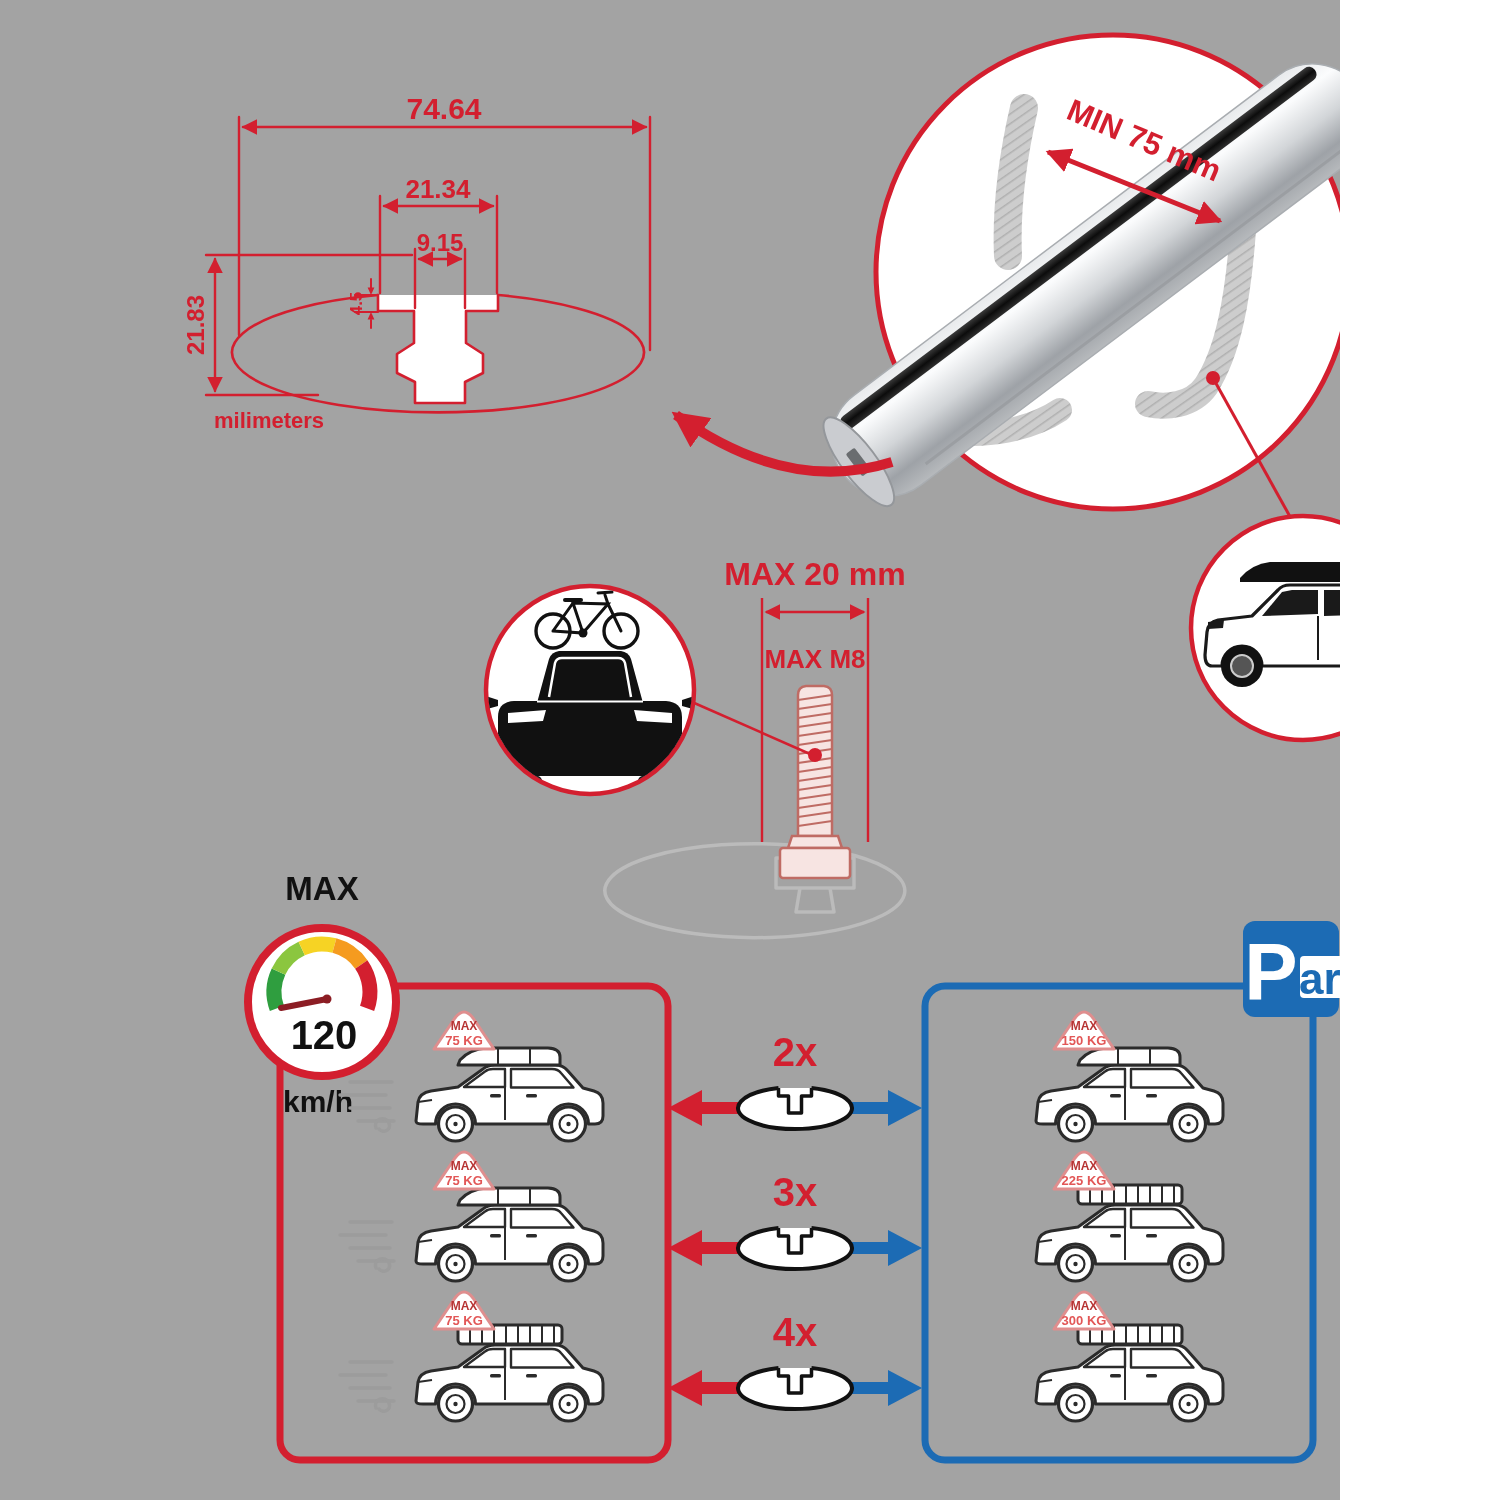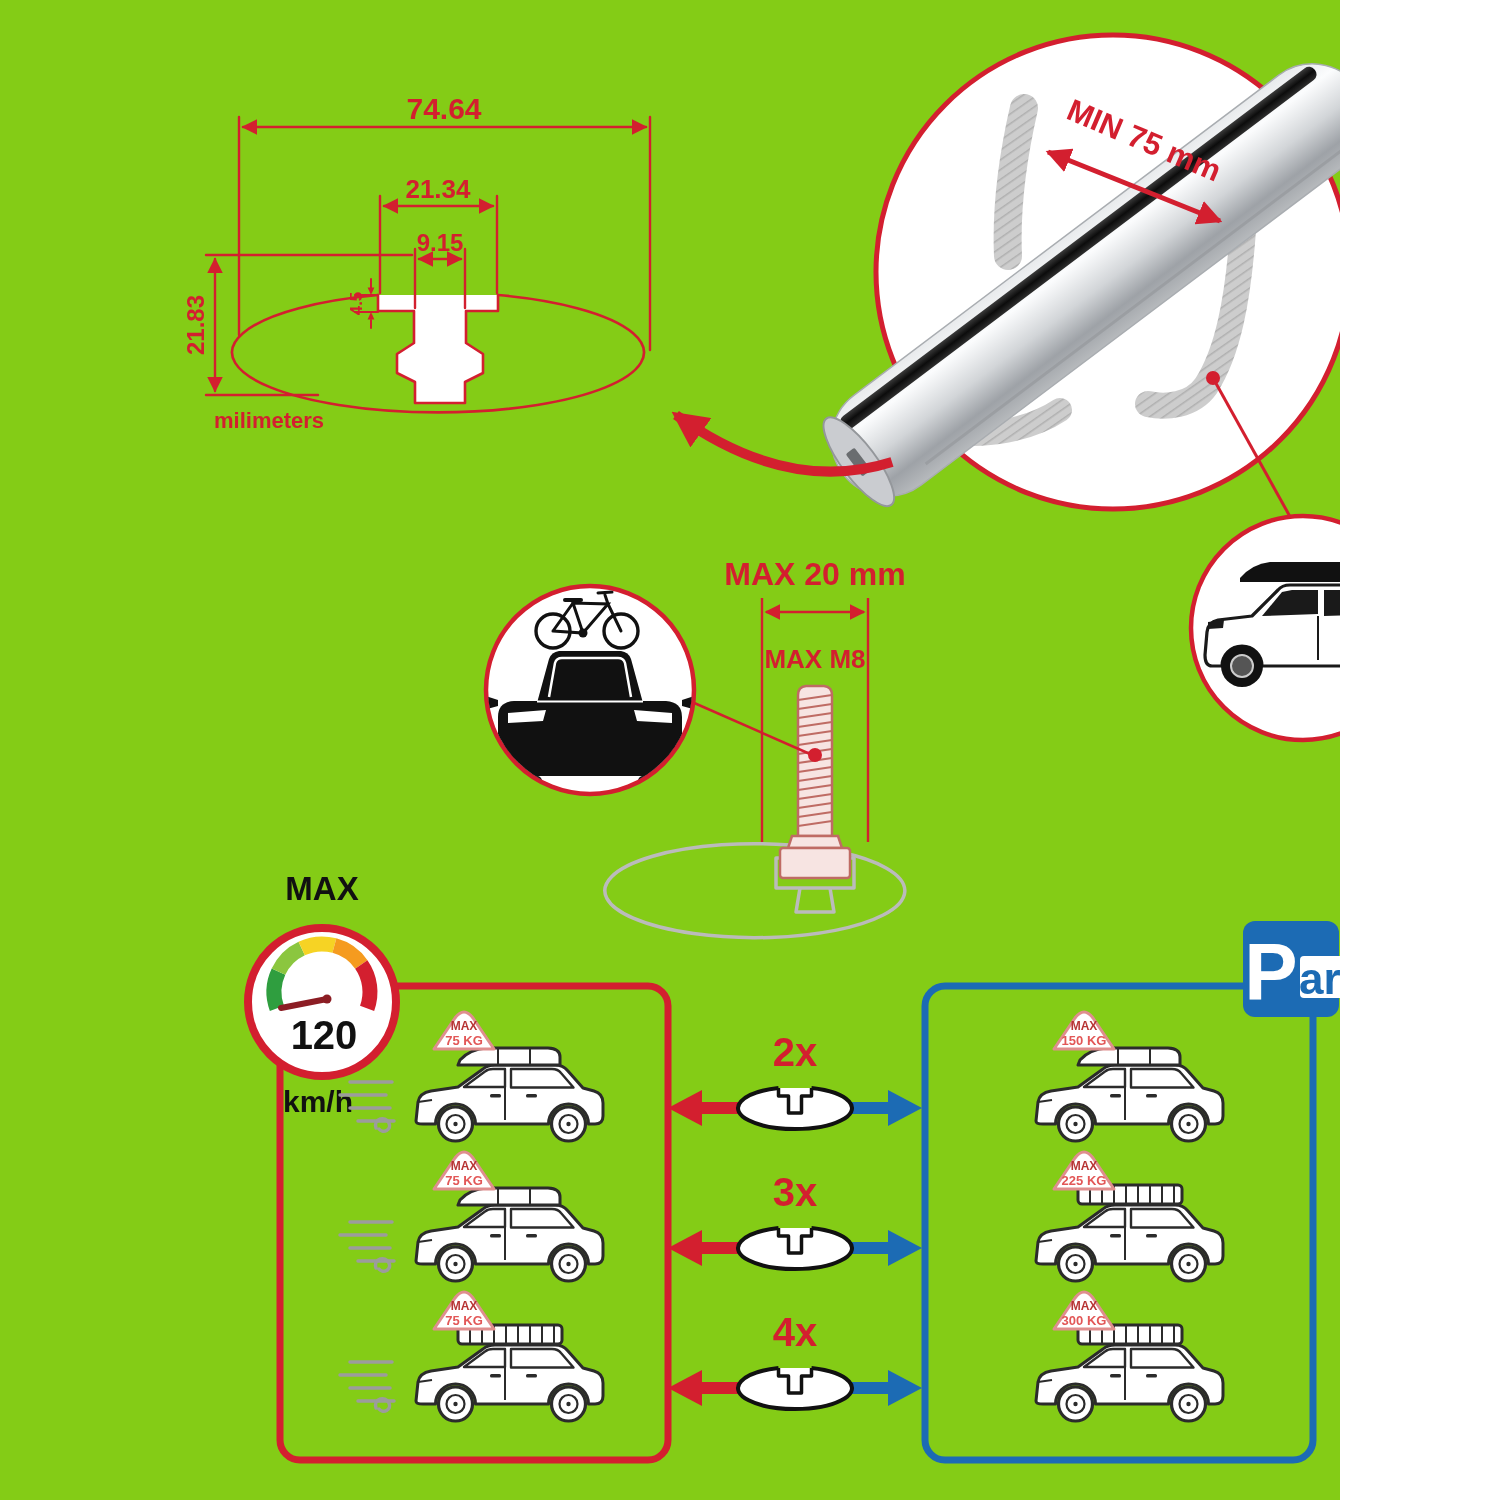--- a/index.html
+++ b/index.html
@@ -1,16 +1,16 @@
 <!DOCTYPE html>
 <html><head>
 <meta charset="utf-8">
 <style>
   html,body{margin:0;padding:0;background:#fff;}
-  .canvas{position:relative;width:1340px;height:1500px;background:#84cc16;overflow:hidden;}
+  .canvas{position:relative;width:1340px;height:1500px;background:#a3a3a3;overflow:hidden;}
   svg text{font-family:"Liberation Sans", sans-serif;font-weight:700;}
   .red-t{fill:#d31f2f;}
   .blk-t{fill:#111;}
   .badge-max{fill:#b73535;font-size:12px;text-anchor:middle;}
   .badge-val{fill:#e25757;font-size:13px;text-anchor:middle;}
   .count-label{fill:#d31f2f;font-size:40px;text-anchor:middle;}
 </style>
 </head>
 <body>
 

